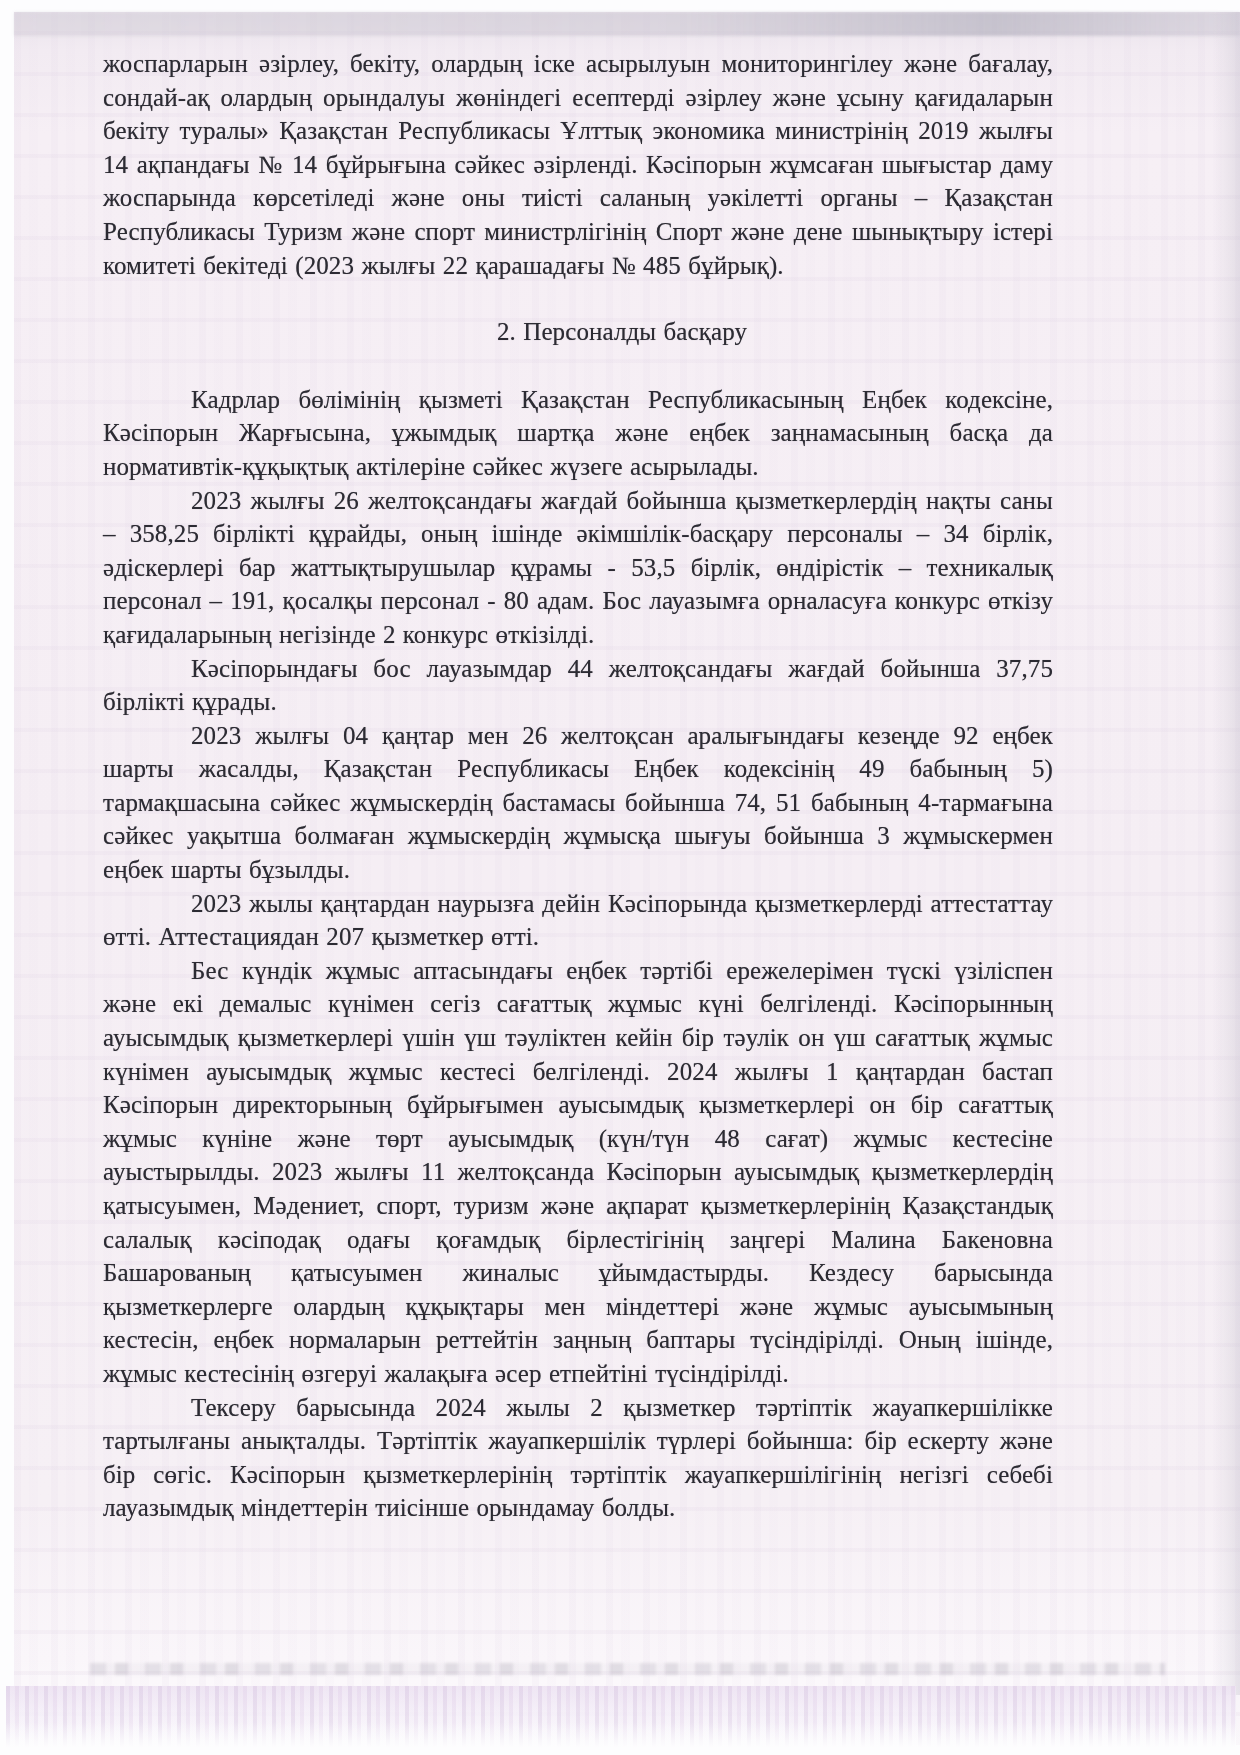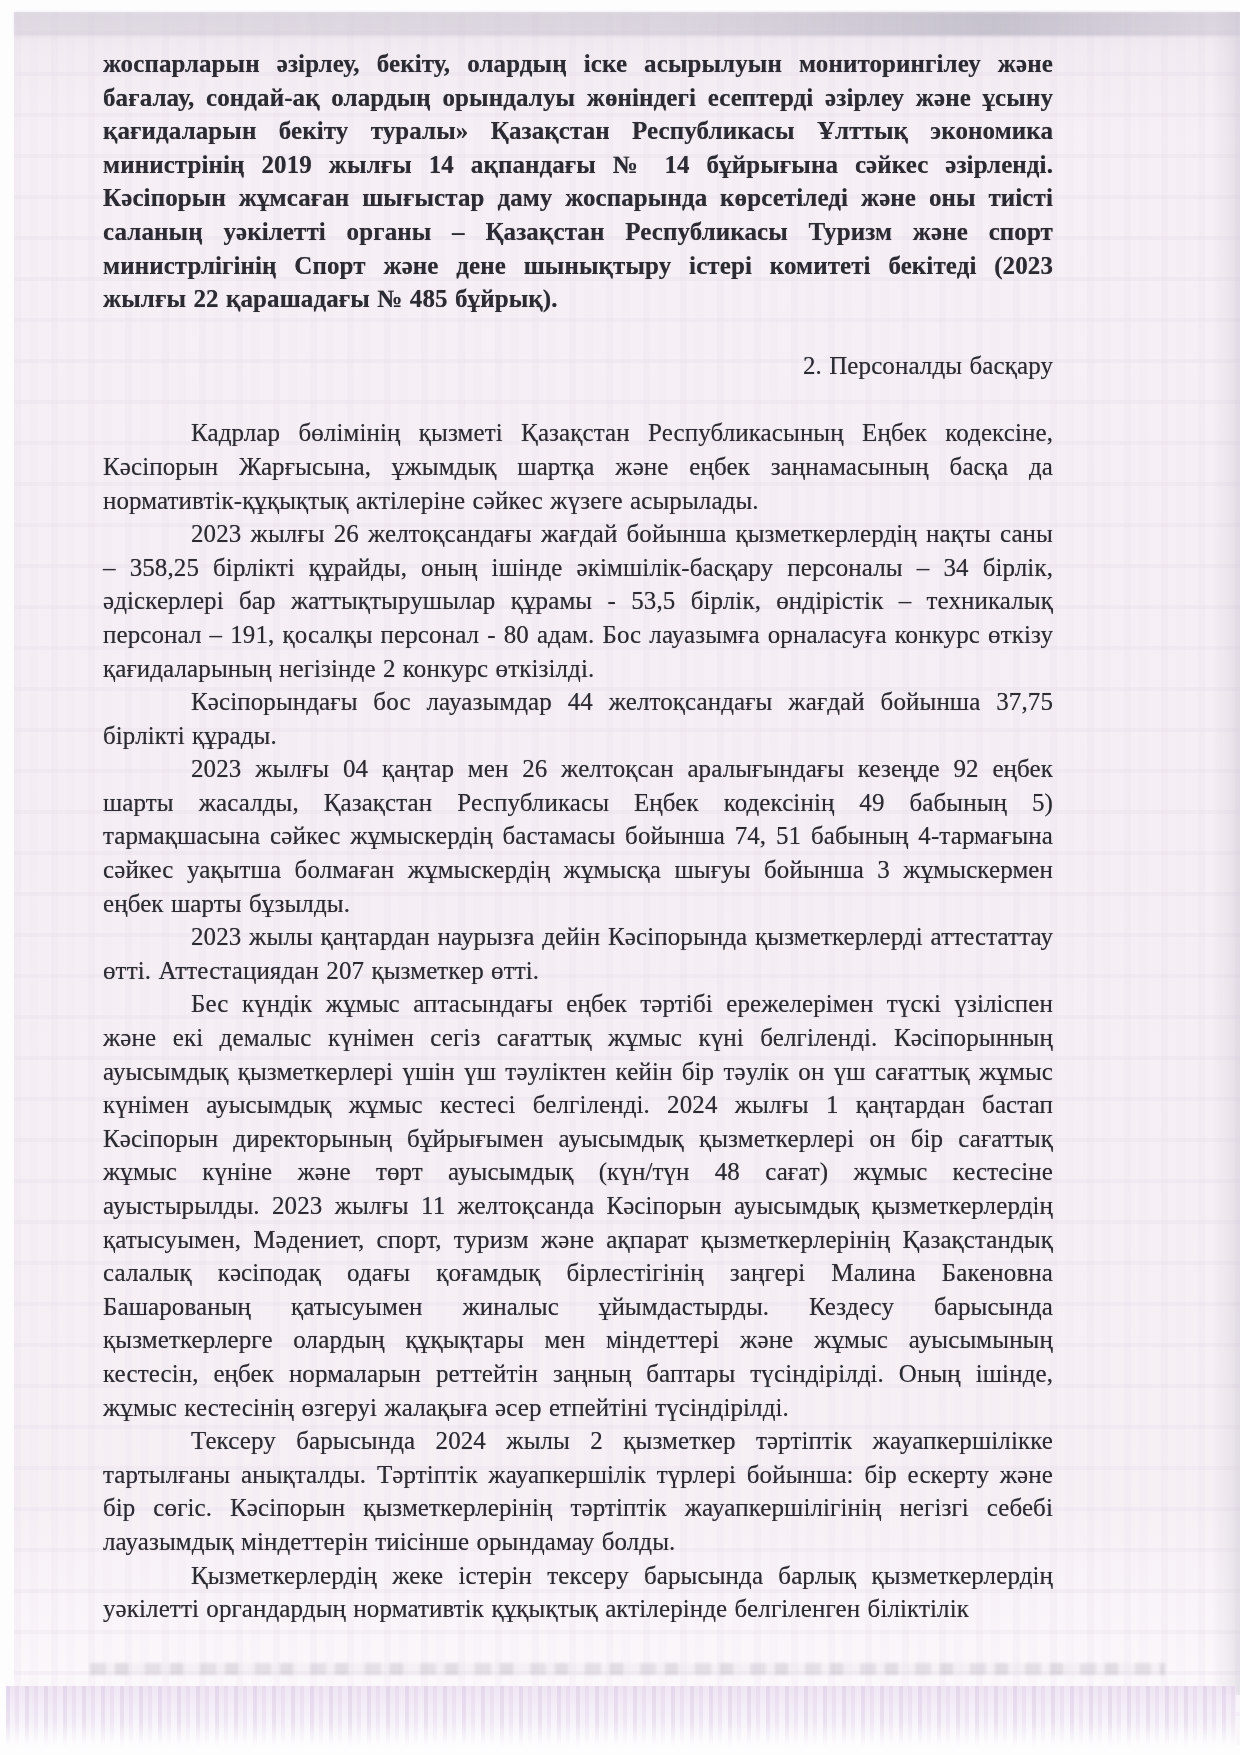--- a/index.html
+++ b/index.html
@@ -67,22 +67,22 @@
   }
 
   
   .text-block{
     position:absolute;left:103px;top:47px;width:950px;
     font-size:25px;line-height:33.6px;color:#2c2b33;
     text-align:justify;word-spacing:1px;letter-spacing:0.1px;
     text-shadow:0 0 0.7px rgba(44,43,51,0.55);
   }
   .text-block p{margin:0;padding:0;text-indent:88px;}
-  .text-block p.first{text-indent:0;font-weight:bold;}
-  .text-block p.heading{margin:33px 0 34px;text-align:right;}
+  .text-block p.first{text-indent:0;}
+  .text-block p.heading{margin:33px 0 34px;text-align:center;}
 </style>
 </head>
 <body>
 
 <div class="page">
   <div class="scan-tint"></div>
   <div class="scan-noise-h"></div>
   <div class="scan-noise-v"></div>
   <div class="top-band"></div>
   <div class="right-shade"></div>
@@ -90,18 +90,17 @@
   <div class="text-block">
     <p class="first">жоспарларын әзірлеу, бекіту, олардың іске асырылуын мониторингілеу және бағалау, сондай-ақ олардың орындалуы жөніндегі есептерді әзірлеу және ұсыну қағидаларын бекіту туралы» Қазақстан Республикасы Ұлттық экономика министрінің 2019 жылғы 14 ақпандағы № 14 бұйрығына сәйкес әзірленді. Кәсіпорын жұмсаған шығыстар даму жоспарында көрсетіледі және оны тиісті саланың уәкілетті органы – Қазақстан Республикасы Туризм және спорт министрлігінің Спорт және дене шынықтыру істері комитеті бекітеді (2023 жылғы 22 қарашадағы № 485 бұйрық).</p>
     <p class="heading">2. Персоналды басқару</p>
     <p>Кадрлар бөлімінің қызметі Қазақстан Республикасының Еңбек кодексіне, Кәсіпорын Жарғысына, ұжымдық шартқа және еңбек заңнамасының басқа да нормативтік-құқықтық актілеріне сәйкес жүзеге асырылады.</p>
     <p>2023 жылғы 26 желтоқсандағы жағдай бойынша қызметкерлердің нақты саны – 358,25 бірлікті құрайды, оның ішінде әкімшілік-басқару персоналы – 34 бірлік, әдіскерлері бар жаттықтырушылар құрамы - 53,5 бірлік, өндірістік – техникалық персонал – 191, қосалқы персонал - 80 адам. Бос лауазымға орналасуға конкурс өткізу қағидаларының негізінде 2 конкурс өткізілді.</p>
     <p>Кәсіпорындағы бос лауазымдар 44 желтоқсандағы жағдай бойынша 37,75 бірлікті құрады.</p>
     <p>2023 жылғы 04 қаңтар мен 26 желтоқсан аралығындағы кезеңде 92 еңбек шарты жасалды, Қазақстан Республикасы Еңбек кодексінің 49 бабының 5) тармақшасына сәйкес жұмыскердің бастамасы бойынша 74, 51 бабының 4-тармағына сәйкес уақытша болмаған жұмыскердің жұмысқа шығуы бойынша 3 жұмыскермен еңбек шарты бұзылды.</p>
     <p>2023 жылы қаңтардан наурызға дейін Кәсіпорында қызметкерлерді аттестаттау өтті. Аттестациядан 207 қызметкер өтті.</p>
     <p>Бес күндік жұмыс аптасындағы еңбек тәртібі ережелерімен түскі үзіліспен және екі демалыс күнімен сегіз сағаттық жұмыс күні белгіленді. Кәсіпорынның ауысымдық қызметкерлері үшін үш тәуліктен кейін бір тәулік он үш сағаттық жұмыс күнімен ауысымдық жұмыс кестесі белгіленді. 2024 жылғы 1 қаңтардан бастап Кәсіпорын директорының бұйрығымен ауысымдық қызметкерлері он бір сағаттық жұмыс күніне және төрт ауысымдық (күн/түн 48 сағат) жұмыс кестесіне ауыстырылды. 2023 жылғы 11 желтоқсанда Кәсіпорын ауысымдық қызметкерлердің қатысуымен, Мәдениет, спорт, туризм және ақпарат қызметкерлерінің Қазақстандық салалық кәсіподақ одағы қоғамдық бірлестігінің заңгері Малина Бакеновна Башарованың қатысуымен жиналыс ұйымдастырды. Кездесу барысында қызметкерлерге олардың құқықтары мен міндеттері және жұмыс ауысымының кестесін, еңбек нормаларын реттейтін заңның баптары түсіндірілді. Оның ішінде, жұмыс кестесінің өзгеруі жалақыға әсер етпейтіні түсіндірілді.</p>
     <p>Тексеру барысында 2024 жылы 2 қызметкер тәртіптік жауапкершілікке тартылғаны анықталды. Тәртіптік жауапкершілік түрлері бойынша: бір ескерту және бір сөгіс. Кәсіпорын қызметкерлерінің тәртіптік жауапкершілігінің негізгі себебі лауазымдық міндеттерін тиісінше орындамау болды.</p>
-    <p>Қызметкерлердің жеке істерін тексеру барысында барлық қызметкерлердің уәкілетті органдардың нормативтік құқықтық актілерінде белгіленген біліктілік</p>
   </div>
 
   <div class="ghost-line"></div>
   <div class="bottom-zone"></div>
 </div>
 
 </body></html>

